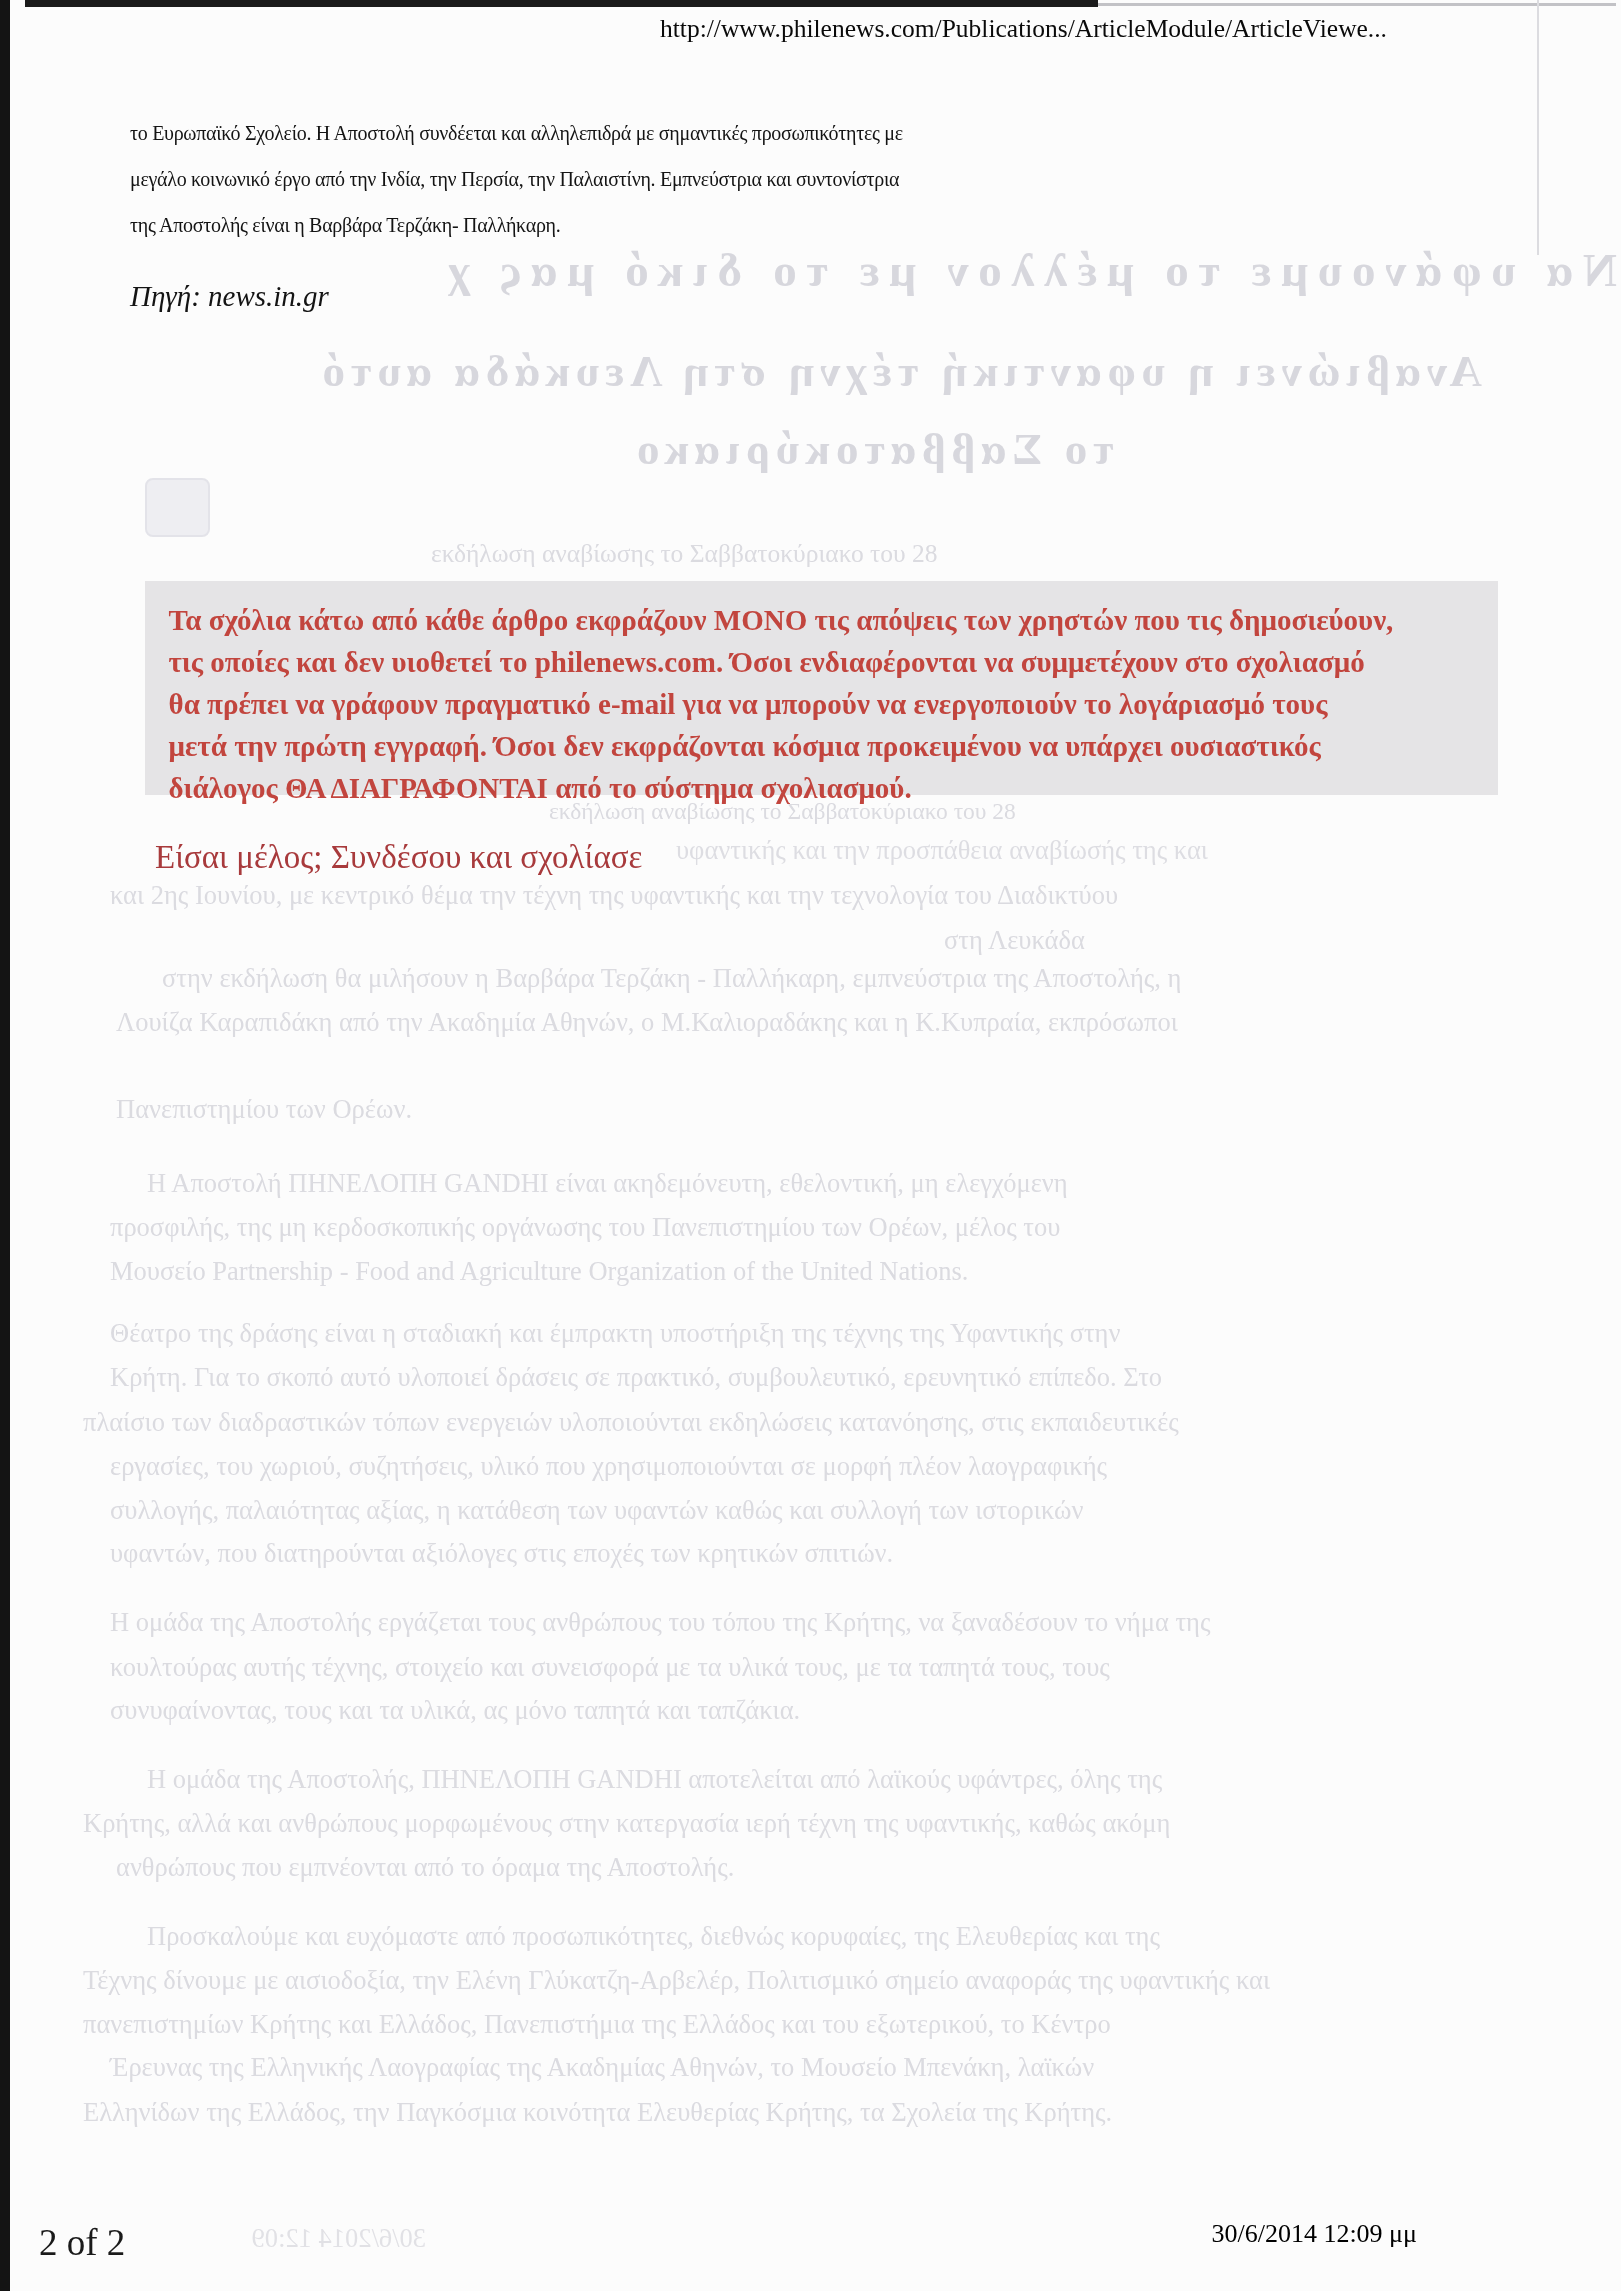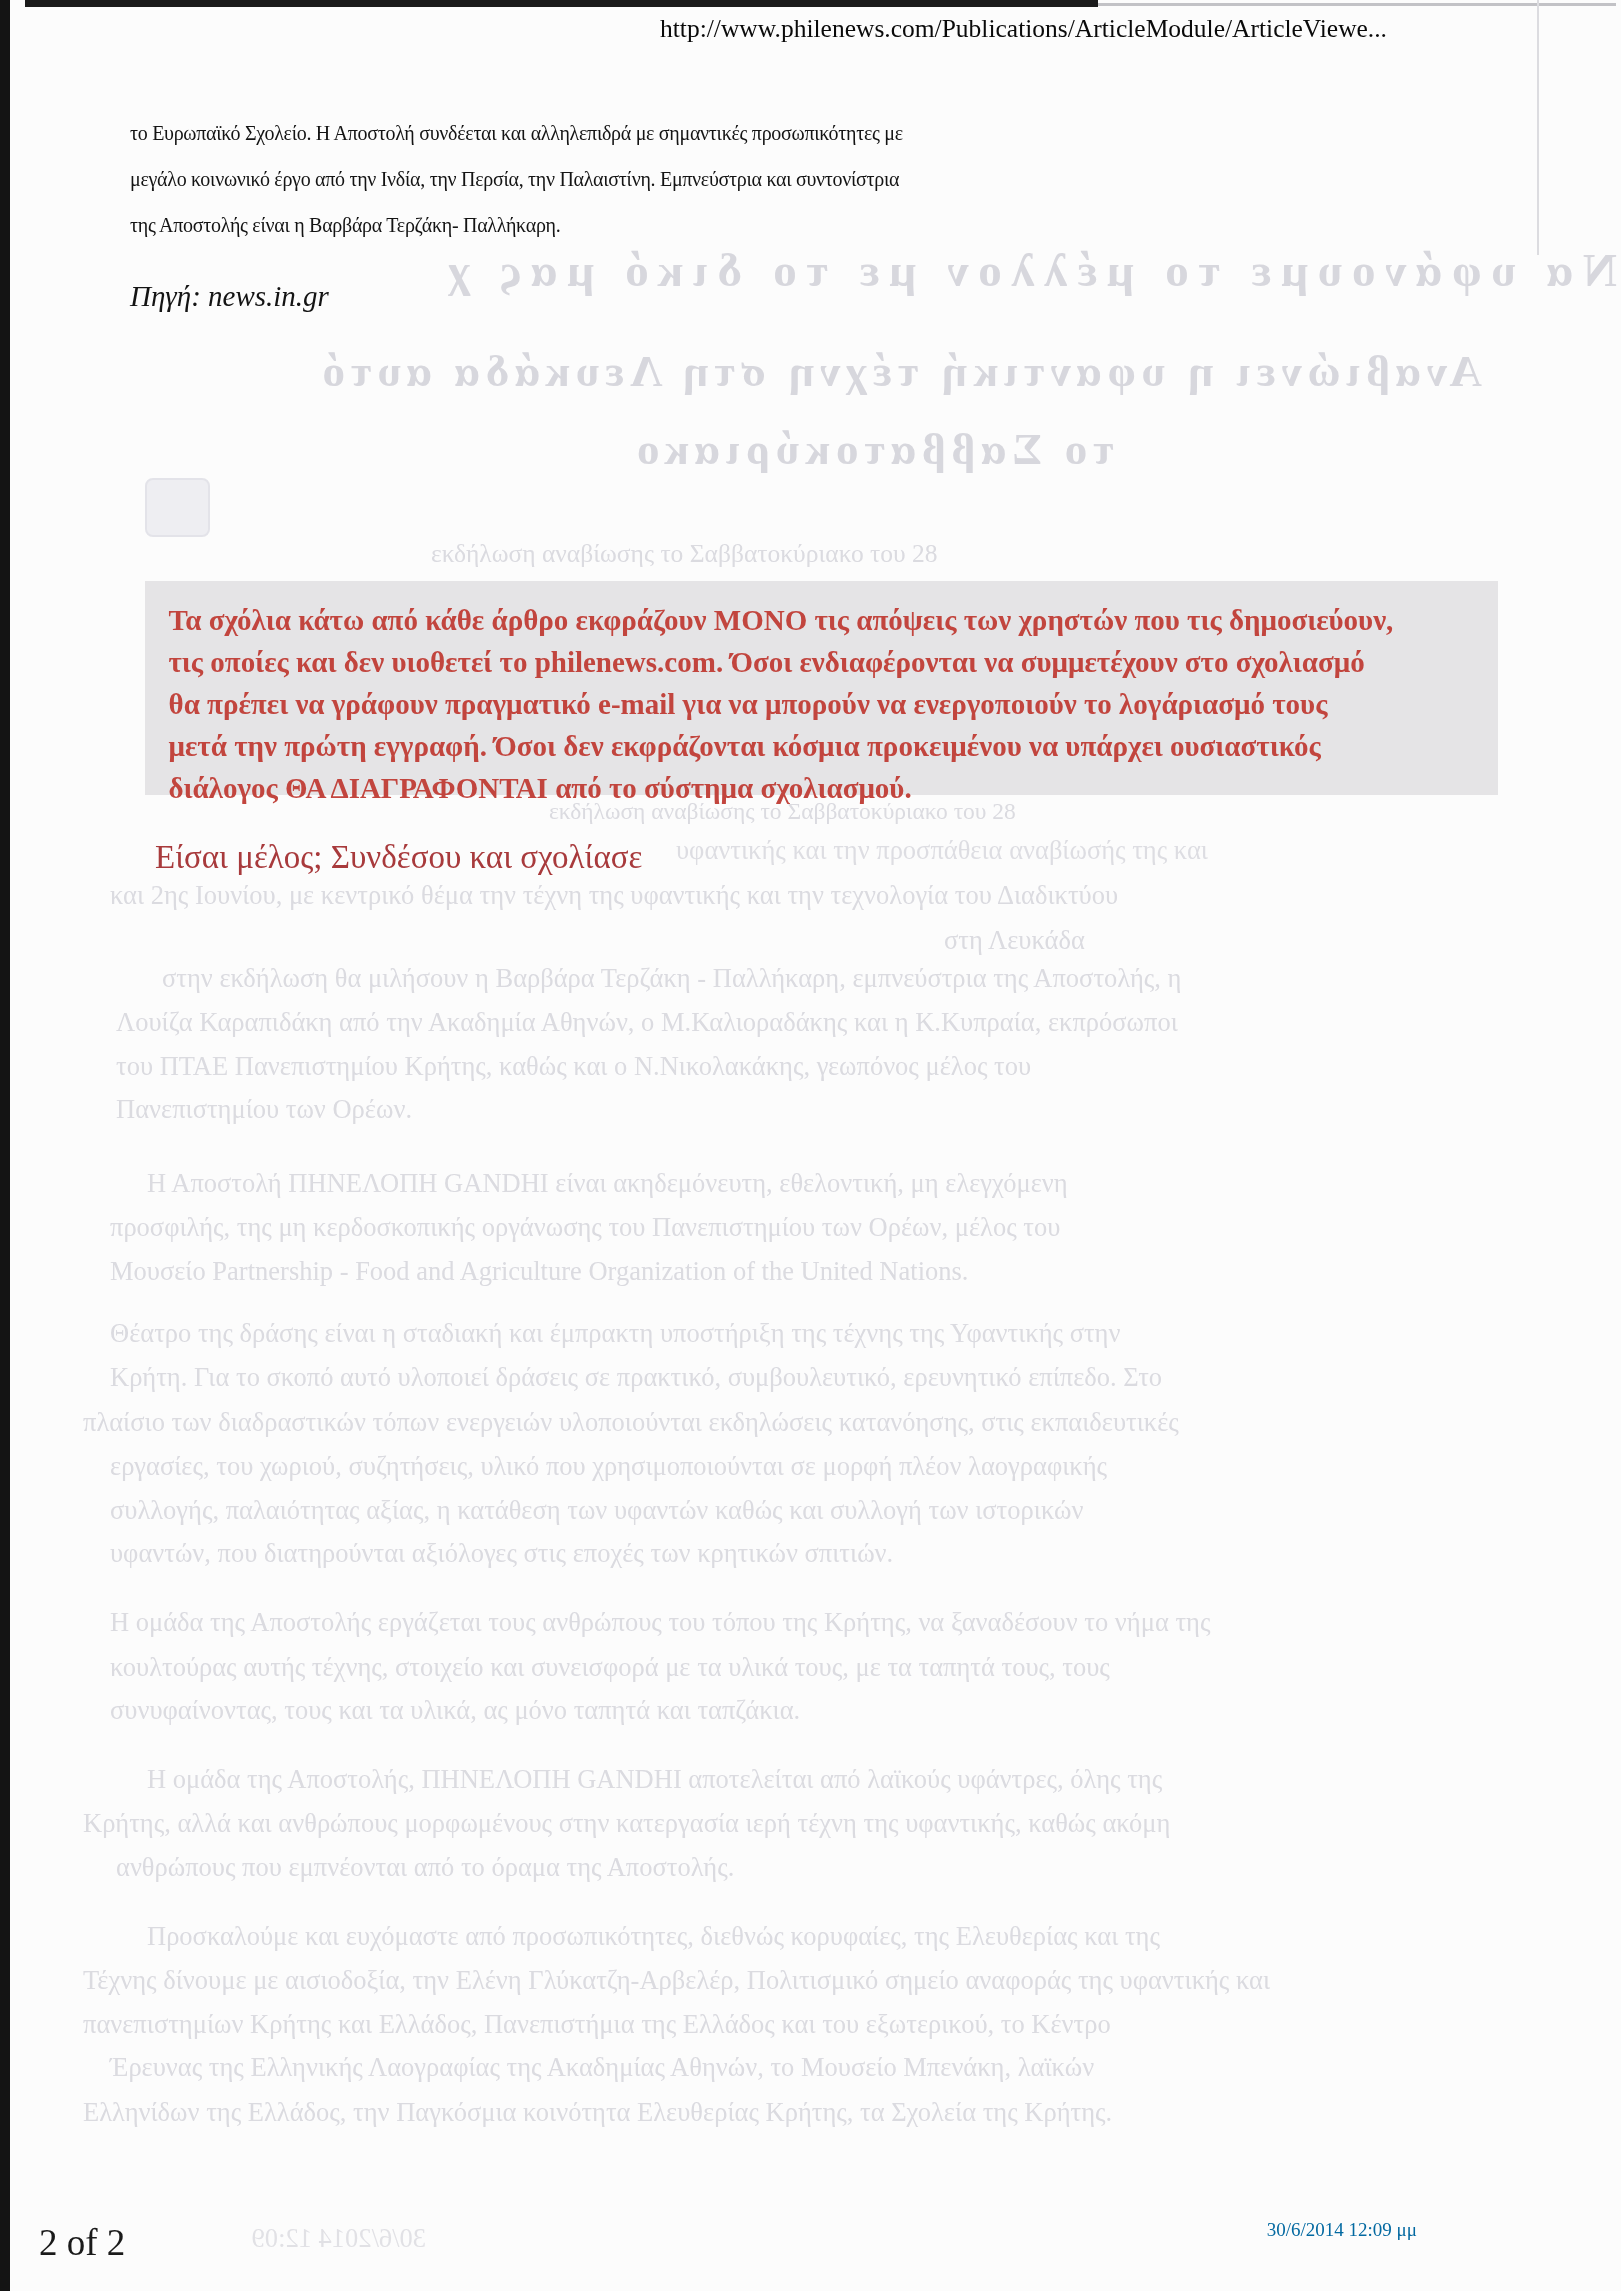--- a/index.html
+++ b/index.html
@@ -49,21 +49,21 @@
   .comment-box .cline{
     font-size:29px;font-weight:bold;line-height:42px;color:#c2453e;white-space:nowrap;
   }
 
   .member-prompt{
     position:absolute;left:155px;top:839px;
     font-size:33px;color:#a83a3c;
   }
 
   .footer-page{position:absolute;left:39px;top:2221px;font-size:37px;color:#1a1a1a;}
-  .footer-date{position:absolute;right:78px;top:2219px;font-size:19px;color:#0369a1;}
+  .footer-date{position:absolute;right:78px;top:2219px;font-size:26px;color:#000000;}
 </style>
 </head>
 <body>
 
 <div class="page">
 
   <div class="edge-left"></div>
   <div class="edge-top"></div>
   <div class="edge-top-right"></div>
   <div class="crease-right"></div>
@@ -75,21 +75,20 @@
   <div class="bleed mirror" style="left: 0px; top: 243px; width: 1617px; font-size: 47px; letter-spacing: 9.8px; font-weight: bold; opacity: 0.55;">Να υφάνουμε το μέλλον με το δικό μας χ</div>
       <div class="bleed mirror" style="left: 0px; top: 345px; width: 1482px; font-size: 45px; letter-spacing: 5.9px; font-weight: bold; opacity: 0.55;">Αναβιώνει η υφαντική τέχνη στη Λευκάδα αυτό</div>
       <div class="bleed mirror" style="left: 265px; top: 423px; width: 1215px; font-size: 45px; letter-spacing: 5.9px; font-weight: bold; text-align: center; opacity: 0.55;">το Σαββατοκύριακο</div>
       <div class="bleed" style="left: 431px; top: 539px; font-size: 25.5px; opacity: 0.5;">εκδήλωση αναβίωσης το Σαββατοκύριακο του 28</div>
       <div class="bleed" style="left: 549px; top: 798px; font-size: 23.5px; opacity: 0.5;">εκδήλωση αναβίωσης το Σαββατοκύριακο του 28</div>
       <div class="bleed" style="left: 676px; top: 835px; opacity: 0.45;">υφαντικής και την προσπάθεια αναβίωσής της και</div>
       <div class="bleed" style="left: 110px; top: 880px;">και 2ης Ιουνίου, με κεντρικό θέμα την τέχνη της υφαντικής και την τεχνολογία του Διαδικτύου</div>
       <div class="bleed" style="left: 944px; top: 925px;">στη Λευκάδα</div>
       <div class="bleed" style="left: 162px; top: 963px;">στην εκδήλωση θα μιλήσουν η Βαρβάρα Τερζάκη - Παλλήκαρη, εμπνεύστρια της Αποστολής, η</div>
       <div class="bleed" style="left: 116px; top: 1007px;">Λουίζα Καραπιδάκη από την Ακαδημία Αθηνών, ο Μ.Καλιοραδάκης και η Κ.Κυπραία, εκπρόσωποι</div>
-      <div class="bleed" style="left: 116px; top: 1051px;">του ΠΤΑΕ Πανεπιστημίου Κρήτης, καθώς και ο Ν.Νικολακάκης, γεωπόνος μέλος του</div>
       <div class="bleed" style="left: 116px; top: 1094px;">Πανεπιστημίου των Ορέων.</div>
       <div class="bleed" style="left: 147px; top: 1168px;">Η Αποστολή ΠΗΝΕΛΟΠΗ GANDHI είναι ακηδεμόνευτη, εθελοντική, μη ελεγχόμενη</div>
       <div class="bleed" style="left: 110px; top: 1212px;">προσφιλής, της μη κερδοσκοπικής οργάνωσης του Πανεπιστημίου των Ορέων, μέλος του</div>
       <div class="bleed" style="left: 110px; top: 1256px;">Μουσείο Partnership - Food and Agriculture Organization of the United Nations.</div>
       <div class="bleed" style="left: 110px; top: 1318px;">Θέατρο της δράσης είναι η σταδιακή και έμπρακτη υποστήριξη της τέχνης της Υφαντικής στην</div>
       <div class="bleed" style="left: 110px; top: 1362px;">Κρήτη. Για το σκοπό αυτό υλοποιεί δράσεις σε πρακτικό, συμβουλευτικό, ερευνητικό επίπεδο. Στο</div>
       <div class="bleed" style="left: 83px; top: 1407px;">πλαίσιο των διαδραστικών τόπων ενεργειών υλοποιούνται εκδηλώσεις κατανόησης, στις εκπαιδευτικές</div>
       <div class="bleed" style="left: 110px; top: 1451px;">εργασίες, του χωριού, συζητήσεις, υλικό που χρησιμοποιούνται σε μορφή πλέον λαογραφικής</div>
       <div class="bleed" style="left: 110px; top: 1495px;">συλλογής, παλαιότητας αξίας, η κατάθεση των υφαντών καθώς και συλλογή των ιστορικών</div>
       <div class="bleed" style="left: 110px; top: 1538px;">υφαντών, που διατηρούνται αξιόλογες στις εποχές των κρητικών σπιτιών.</div>

